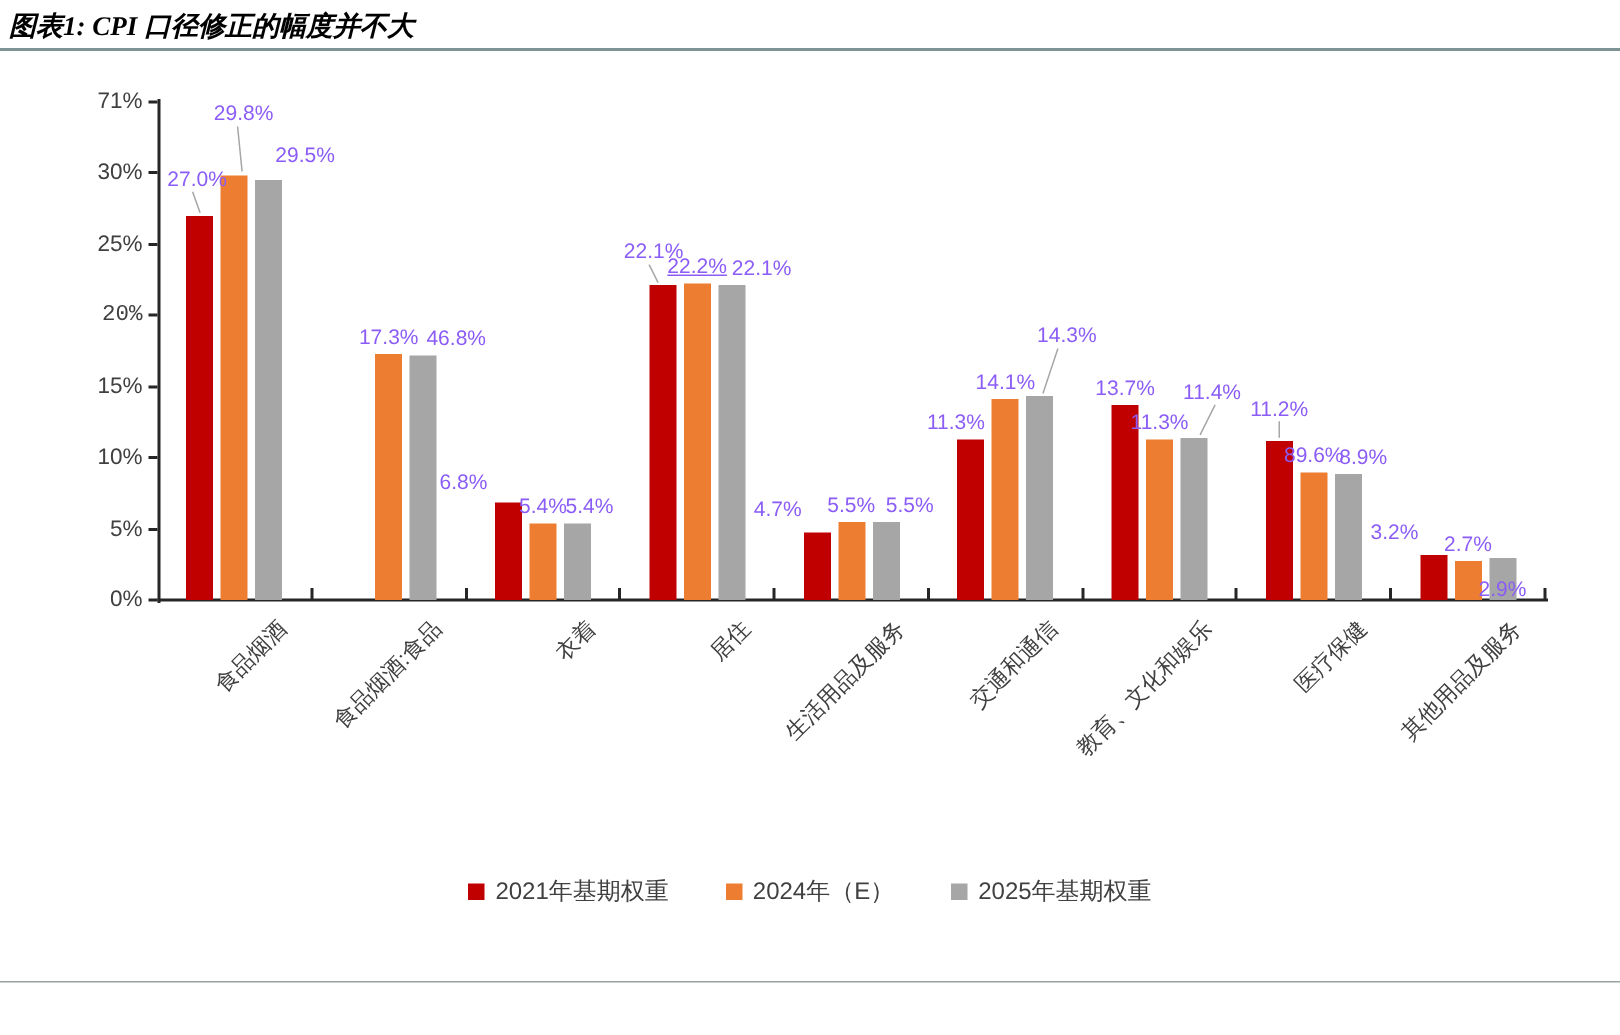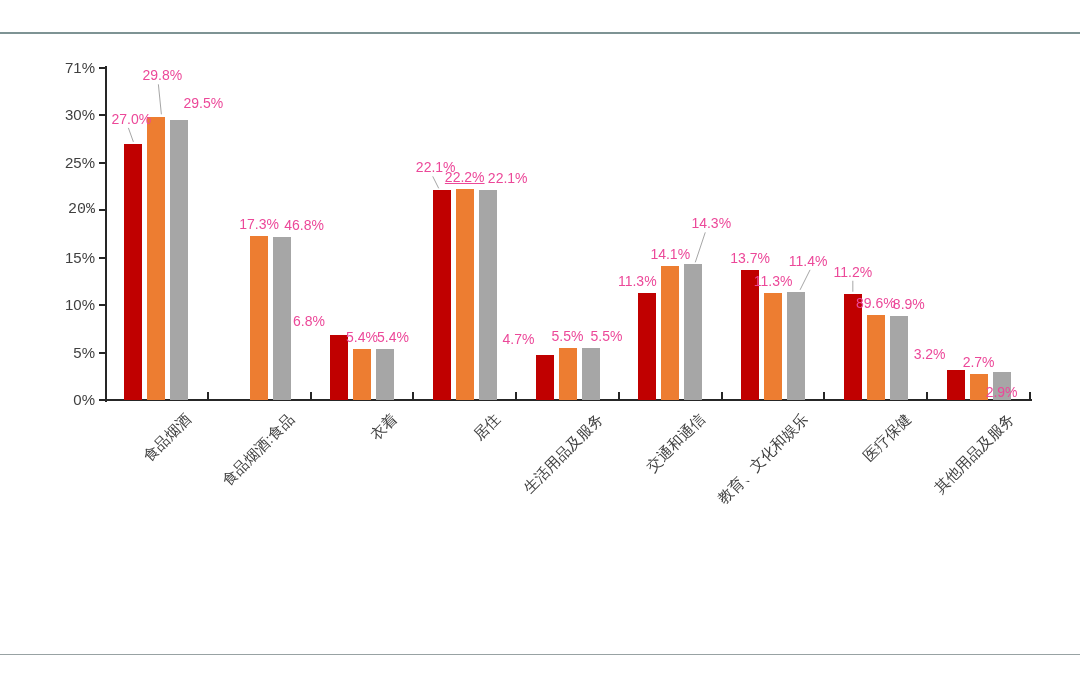--- a/index.html
+++ b/index.html
@@ -7,36 +7,37 @@
         font-family:"Liberation Sans",sans-serif;}
   .title{position:absolute;left:6px;top:5px;font-family:"Liberation Serif",serif;
          font-style:italic;font-weight:bold;font-size:18px;color:#000;white-space:nowrap;}
   .title-rule{position:absolute;left:0;top:32px;width:1080px;height:2px;background:#7E9394;}
   #chart{position:absolute;left:0;top:0;width:1080px;height:690px;}
   #leaders{position:absolute;left:0;top:0;z-index:3;pointer-events:none;}
   .axis{position:absolute;background:#262626;z-index:2;}
   .bar{position:absolute;z-index:2;}
   .ytick-label{position:absolute;width:52px;text-align:right;font-size:15px;color:#404040;
                line-height:19px;z-index:2;}
-  .dlabel{position:absolute;width:56px;text-align:center;font-size:14px;color:#ec4899;
+  .dlabel{position:absolute;width:56px;text-align:center;font-size:14px;color:#8b5cf6;
           line-height:16px;white-space:nowrap;z-index:4;}
   .xcat{position:absolute;transform:rotate(-45deg);transform-origin:100% 0;
         font-size:15px;color:#404040;white-space:nowrap;z-index:2;}
   #legend{position:absolute;left:0;top:584px;width:1080px;display:flex;justify-content:center;
           gap:38px;align-items:center;z-index:2;}
   .legend-item{display:flex;align-items:center;gap:7px;font-size:16px;color:#404040;}
   .swatch{width:11px;height:11px;display:inline-block;}
   .footer-rule{position:absolute;left:0;top:654px;width:1080px;height:1px;background:#98A2A3;}
   .source{position:absolute;left:6px;top:662px;font-size:13px;color:#262626;
           font-family:"Liberation Serif",serif;white-space:nowrap;}
 </style>
 </head>
 <body>
 
 <div class="page">
+  <div class="title">图表1: CPI 口径修正的幅度并不大</div>
   <div class="title-rule"></div>
 
   <div id="chart">
     <svg id="leaders" width="1080" height="690">
         <line x1="128.38888888888889" y1="127.8857142857143" x2="133.38888888888889" y2="141.8857142857143" stroke="#A6A6A6" stroke-width="1"></line>
         <line x1="432.7222222222222" y1="176.36571428571426" x2="438.7222222222222" y2="188.36571428571426" stroke="#A6A6A6" stroke-width="1"></line>
         <line x1="852.8333333333333" y1="280.76" x2="852.8333333333333" y2="291.76" stroke="#A6A6A6" stroke-width="1"></line>
         <line x1="158.38888888888889" y1="84.3257142857143" x2="161.38888888888889" y2="114.3257142857143" stroke="#A6A6A6" stroke-width="1"></line>
         <line x1="705.2777777777778" y1="232.3542857142857" x2="695.2777777777778" y2="262.3542857142857" stroke="#A6A6A6" stroke-width="1"></line>
         <line x1="810.0555555555555" y1="269.86285714285714" x2="800.0555555555555" y2="289.86285714285714" stroke="#A6A6A6" stroke-width="1"></line>
@@ -124,15 +125,29 @@
       <div class="xcat" style="top: 410px; right: 794.833px;">食品烟酒:食品</div>
       <div class="xcat" style="top: 410px; right: 692.056px;">衣着</div>
       <div class="xcat" style="top: 410px; right: 589.278px;">居住</div>
       <div class="xcat" style="top: 410px; right: 486.5px;">生活用品及服务</div>
       <div class="xcat" style="top: 410px; right: 383.722px;">交通和通信</div>
       <div class="xcat" style="top: 410px; right: 280.944px;">教育、文化和娱乐</div>
       <div class="xcat" style="top: 410px; right: 178.167px;">医疗保健</div>
       <div class="xcat" style="top: 410px; right: 75.3889px;">其他用品及服务</div>
     </div>
 
+  <div id="legend">
+      <span class="legend-item">
+        <span class="swatch" style="background: rgb(192, 0, 0);"></span>
+        <span>2021年基期权重</span>
+      </span>
+      <span class="legend-item">
+        <span class="swatch" style="background: rgb(237, 125, 49);"></span>
+        <span>2024年（E）</span>
+      </span>
+      <span class="legend-item">
+        <span class="swatch" style="background: rgb(166, 166, 166);"></span>
+        <span>2025年基期权重</span>
+      </span>
+    </div>
 
   <div class="footer-rule"></div>
 </div>
 
 </body></html>

